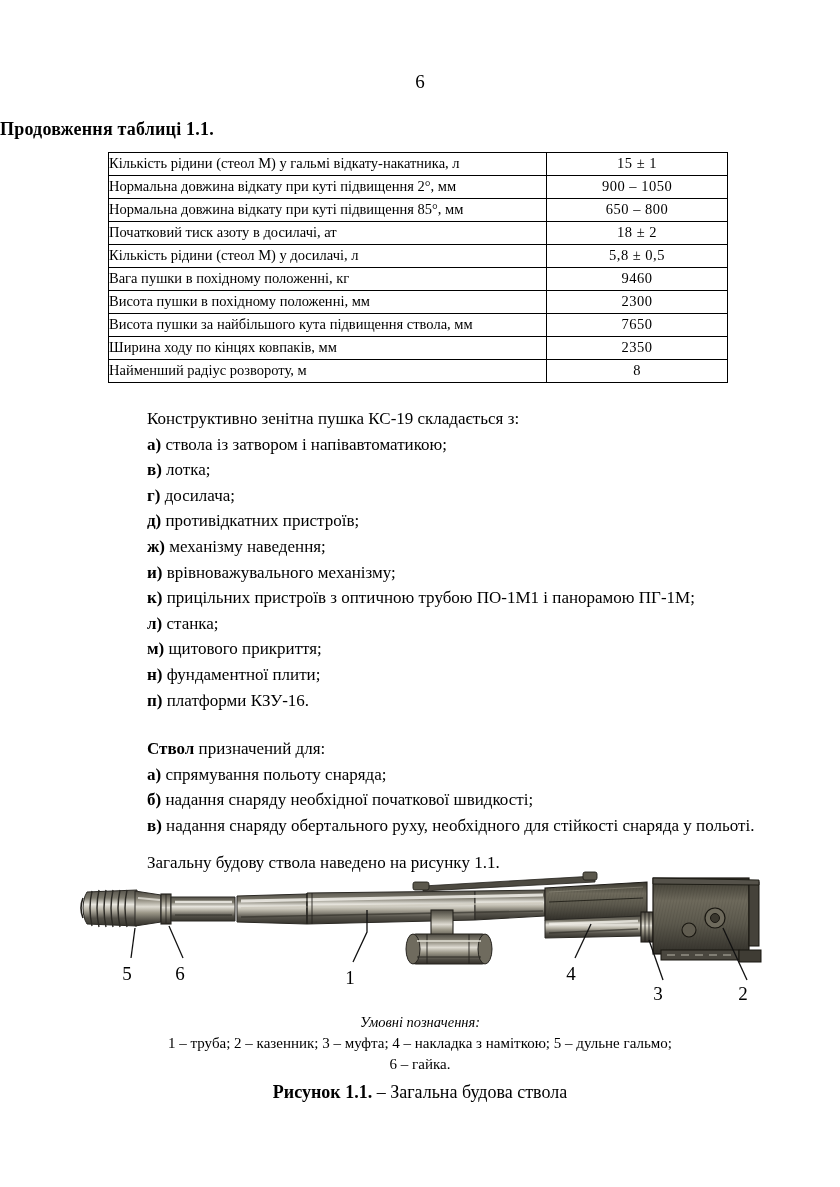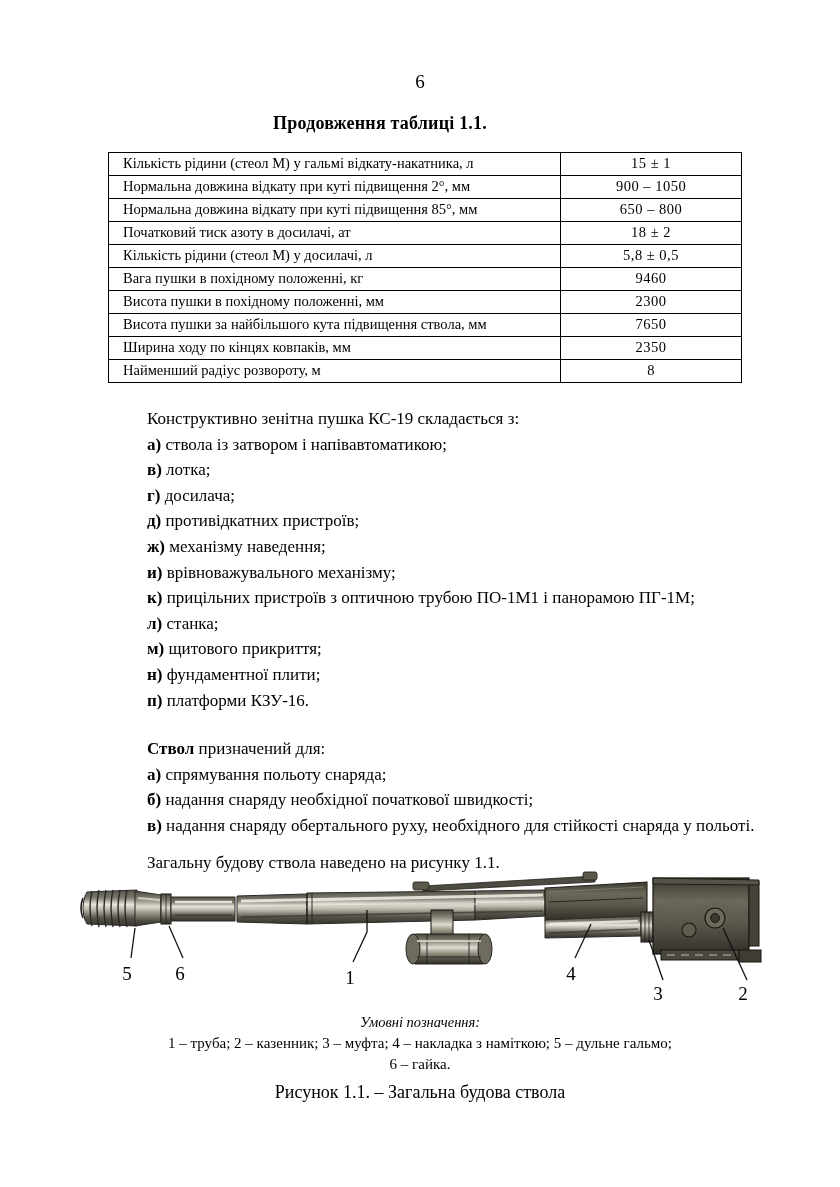--- a/index.html
+++ b/index.html
@@ -32,23 +32,23 @@
     width: 840px;
     text-align: center;
     font-size: 19px;
     line-height: 24px;
   }
 
   
   .table-heading {
     position: absolute;
     left: 0;
-    top: 112px;
+    top: 118px;
     width: 760px;
-    text-align: center;
+    text-align: left;
     font-size: 18px;
     font-weight: bold;
     letter-spacing: 0.2px;
     line-height: 22px;
   }
 
   
   .spec-table {
     position: absolute;
     left: 108px;
@@ -59,21 +59,21 @@
     font-size: 14.5px;
   }
   .spec-table td {
     border: 1px solid #000000;
     padding: 1px 0 2px 0;
     height: 19px;
     vertical-align: middle;
   }
   .spec-table td.label {
     width: 437px;
-    padding-left: 14px;
+    padding-left: 0;
     text-align: left;
     white-space: nowrap;
   }
   .spec-table td.value {
     width: 180px;
     text-align: center;
     letter-spacing: 0.5px;
   }
 
   
@@ -119,21 +119,21 @@
   }
   .caption .legend-title {
     font-style: italic;
     font-size: 14.5px;
   }
   .caption .fig-label {
     display: block;
     margin-top: 7px;
     font-size: 18px;
   }
-  .caption .fig-label b { font-weight: normal; }
+  .caption .fig-label b { font-weight: bold; }
 </style>
 </head>
 <body>
 
 <div class="page">
 
   <div class="page-number">6</div>
 
   <div class="table-heading">Продовження таблиці 1.1.</div>
 

